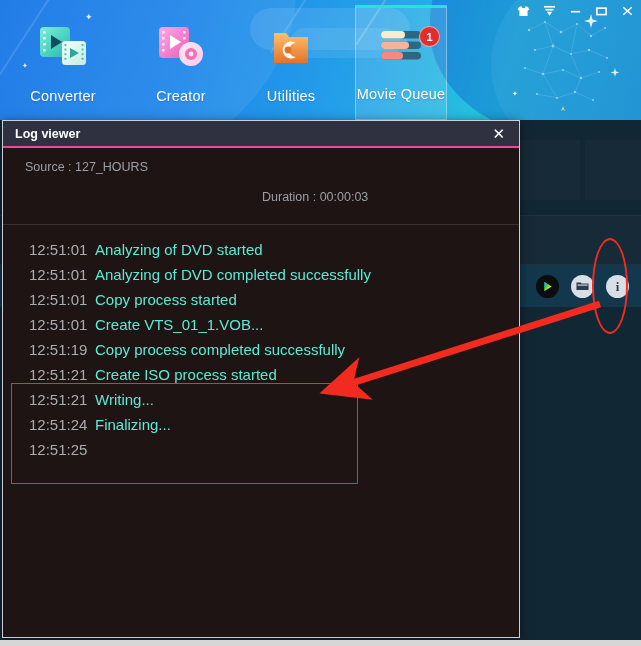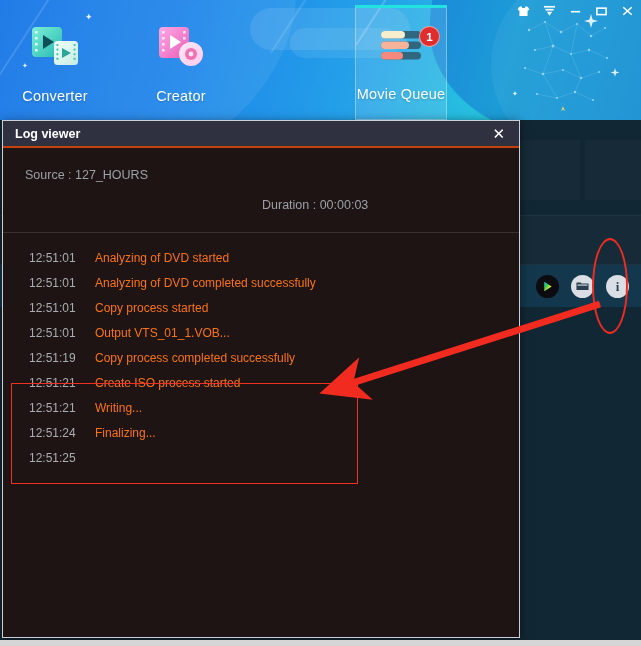--- a/index.html
+++ b/index.html
@@ -48,21 +48,21 @@
   .nav-item {
     position: absolute; top: 8px; width: 110px; height: 108px;
     display: flex; flex-direction: column; align-items: center; justify-content: flex-start;
     cursor: pointer;
   }
   .nav-item .nav-ico { height: 56px; display:flex; align-items:center; justify-content:center; margin-top: 12px; }
   .nav-item .nav-lbl {
     margin-top: 12px; color: #ffffff; font-size: 14.5px; letter-spacing: .2px;
     text-shadow: 0 1px 2px rgba(0,0,0,.18);
   }
-  #nav-converter { left: 0; }
+  #nav-converter { left: 8px; }
   #nav-creator   { left: 126px; }
   #nav-utilities { left: 236px; }
   #nav-taskqueue { left: 355px; top: 5px; width: 92px; height: 115px;
     background: rgba(255,255,255,0.12);
     border: 1px solid rgba(255,255,255,.35);
     border-top: 3px solid #22e3e0;
   }
   #nav-taskqueue .nav-ico { margin-top: 10px; }
 
   .badge {
@@ -91,35 +91,35 @@
   .tq-blocks { position: absolute; left: 0; top: 0; width: 641px; height: 145px; }
   .tq-blk { position: absolute; background: rgba(255,255,255,.018); }
 
   
   .dialog {
     position: absolute; left: 2px; top: 120px; width: 518px; height: 518px;
     border: 1px solid #c9cfd6; background: #1e1414;
     box-shadow: 0 2px 10px rgba(0,0,0,.5);
   }
   .dlg-title {
-    height: 27px; background: #2f3040; border-bottom: 2px solid #c2410c;
+    height: 27px; background: #2f3040; border-bottom: 2px solid #ec4899;
     display: flex; align-items: center; justify-content: space-between;
     padding: 0 10px 0 12px;
   }
   .dlg-title-text { color: #fff; font-size: 12.5px; font-weight: bold; }
   .dlg-close { color: #fff; font-size: 15px; line-height: 1; cursor: pointer; padding: 2px 4px; }
-  .dlg-meta { padding: 20px 0 10px 0; position: relative; }
+  .dlg-meta { padding: 12px 0 10px 0; position: relative; }
   .meta-row { display: flex; padding: 0 22px; color: #9aa0a6; font-size: 12.5px; margin-bottom: 16px; }
   .meta-row:last-child { margin-bottom: 10px; justify-content: flex-end; }
   .meta-c1 { width: 235px; }
   .meta-sep { height: 1px; background: #3a3030; margin: 0; }
   .dlg-log { padding: 12px 0 0 0; position: relative; height: 445px; overflow: hidden; }
-  .log-line { display: flex; font-size: 12px; color: #a9adb1; padding: 0 0 0 26px; height: 25px; align-items: center; }
+  .log-line { display: flex; font-size: 15px; color: #a9adb1; padding: 0 0 0 26px; height: 25px; align-items: center; }
   .log-time { width: 66px; color: #a9adb1; }
-  .log-msg { color: #f97316; }
+  .log-msg { color: #5eead4; }
 
   
   .anno-box {
     position: absolute; left: 11px; top: 383px; width: 347px; height: 101px;
     border: 1.6px solid #ef3124; pointer-events: none;
   }
   .anno-ellipse {
     position: absolute; left: 592px; top: 238px; width: 36px; height: 96px;
     border: 2.6px solid #f22b20; border-radius: 50%; pointer-events: none;
   }
@@ -315,20 +315,36 @@
             </g>
             <polygon points="16,12 27,19 16,26" fill="#ffffff"></polygon>
             <circle cx="37" cy="31" r="12" fill="url(#pk2)"></circle>
             <circle cx="37" cy="31" r="6" fill="#ef5fa8" opacity=".85"></circle>
             <circle cx="37" cy="31" r="2.4" fill="#ffeaf7"></circle>
           </svg>
         </div>
         <div class="nav-lbl">Creator</div>
       </div>
 
+      <div class="nav-item" id="nav-utilities">
+        <div class="nav-ico">
+          <svg width="54" height="50" viewBox="0 0 54 50" aria-hidden="true">
+            <defs>
+              <linearGradient id="og1" x1="0" y1="0" x2="0" y2="1">
+                <stop offset="0%" stop-color="#ffc16b"></stop>
+                  <stop offset="100%" stop-color="#e2722a"></stop>
+              </linearGradient>
+            </defs>
+            <path d="M10 10 L22 10 L25 14 L44 14 L44 40 L10 40 Z" fill="url(#og1)" rx="3"></path>
+            <path d="M32 20 a8.5 8.5 0 1 0 0 14 a6 6 0 1 1 0 -14 z" fill="#fff6ee"></path>
+            <circle cx="24" cy="27" r="3.4" fill="#e2722a"></circle>
+          </svg>
+        </div>
+        <div class="nav-lbl">Utilities</div>
+      </div>
 
       <div class="nav-item" id="nav-taskqueue">
         <div class="nav-ico">
           <svg width="52" height="42" viewBox="0 0 52 42" aria-hidden="true">
             <rect x="6" y="6" width="40" height="7.5" rx="3.75" fill="#31667f"></rect>
             <rect x="6" y="16.5" width="40" height="7.5" rx="3.75" fill="#31667f"></rect>
             <rect x="6" y="27" width="40" height="7.5" rx="3.75" fill="#31667f"></rect>
             <rect x="6" y="6" width="24" height="7.5" rx="3.75" fill="#f6edcd"></rect>
             <rect x="6" y="16.5" width="28" height="7.5" rx="3.75" fill="#f7b29a"></rect>
             <rect x="6" y="27" width="22" height="7.5" rx="3.75" fill="#f6897e"></rect>
@@ -365,21 +381,21 @@
         <div class="log-line">
           <span class="log-time">12:51:01</span>
           <span class="log-msg">Analyzing of DVD completed successfully</span>
         </div>
         <div class="log-line">
           <span class="log-time">12:51:01</span>
           <span class="log-msg">Copy process started</span>
         </div>
         <div class="log-line">
           <span class="log-time">12:51:01</span>
-          <span class="log-msg">Output VTS_01_1.VOB...</span>
+          <span class="log-msg">Create VTS_01_1.VOB...</span>
         </div>
         <div class="log-line">
           <span class="log-time">12:51:19</span>
           <span class="log-msg">Copy process completed successfully</span>
         </div>
         <div class="log-line">
           <span class="log-time">12:51:21</span>
           <span class="log-msg">Create ISO process started</span>
         </div>
         <div class="log-line">

